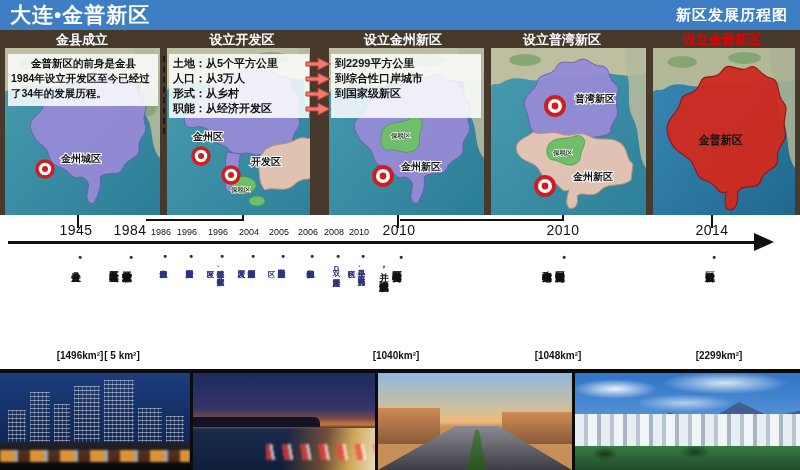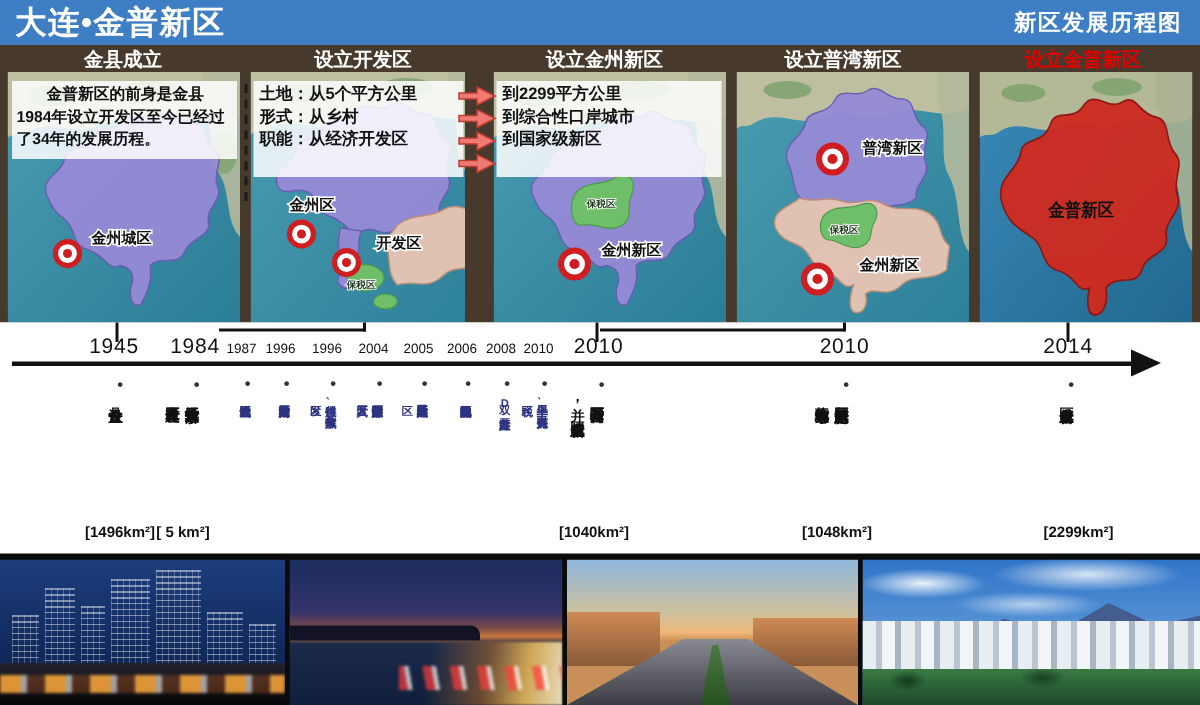--- a/index.html
+++ b/index.html
@@ -224,20 +224,21 @@
       <text class="mlabel big" x="50" y="96">金普新区</text>
     </svg>
   </div>
 
   <div class="panel intro">
     <p>金普新区的前身是金县1984年设立开发区至今已经过了34年的发展历程。</p>
   </div>
   <div class="dash"></div>
   <div class="panel stats s2">
     <div>土地：从5个平方公里</div>
+    <div>人口：从3万人</div>
     <div>形式：从乡村</div>
     <div>职能：从经济开发区</div>
   </div>
   <div class="panel stats s3">
     <div>到2299平方公里</div>
     <div>到综合性口岸城市</div>
     <div>到国家级新区</div>
   </div>
   <svg class="arrow" style="left:304px;top:57px" viewBox="0 0 28 14">
       <path d="M2,5 H14 V1 L26,7 14,13 V9 H2 Z" fill="#ef7a72" stroke="#b83c30"></path>
@@ -256,21 +257,21 @@
   <div class="tick" style="left:77px;top:215px;height:13px"></div>
   <div class="tick" style="left:242px;top:215px;height:6px"></div>
   <div class="hline" style="left:146px;width:98px"></div>
   <div class="tick" style="left:397px;top:215px;height:13px"></div>
   <div class="tick" style="left:562px;top:215px;height:6px"></div>
   <div class="hline" style="left:400px;width:163px"></div>
   <div class="tick" style="left:711px;top:215px;height:13px"></div>
 
   <div class="yr big" style="left:76px">1945</div>
   <div class="yr big" style="left:130px">1984</div>
-  <div class="yr small" style="left:161px">1987</div>
+  <div class="yr small" style="left:161px">1986</div>
   <div class="yr small" style="left:187px">1996</div>
   <div class="yr small" style="left:218px">1996</div>
   <div class="yr small" style="left:249px">2004</div>
   <div class="yr small" style="left:279px">2005</div>
   <div class="yr small" style="left:308px">2006</div>
   <div class="yr small" style="left:334px">2008</div>
   <div class="yr small" style="left:359px">2010</div>
   <div class="yr big" style="left:399px">2010</div>
   <div class="yr big" style="left:563px">2010</div>
   <div class="yr big" style="left:712px">2014</div>

